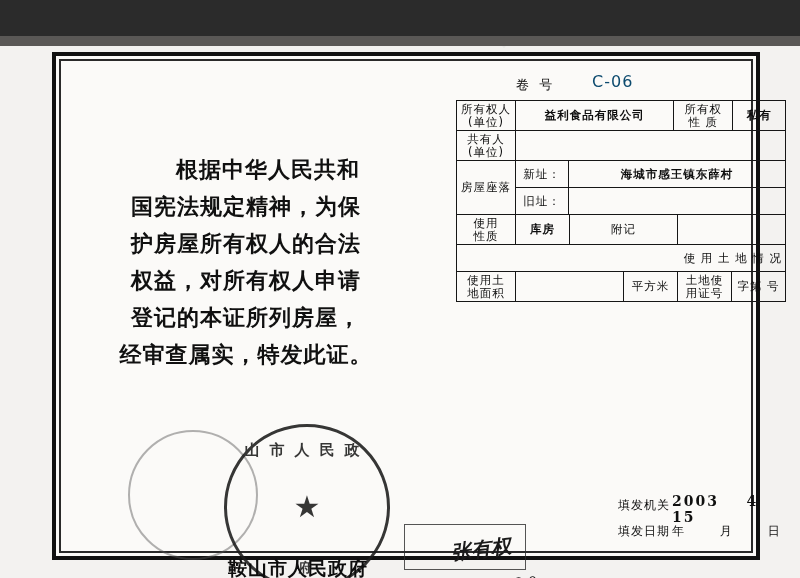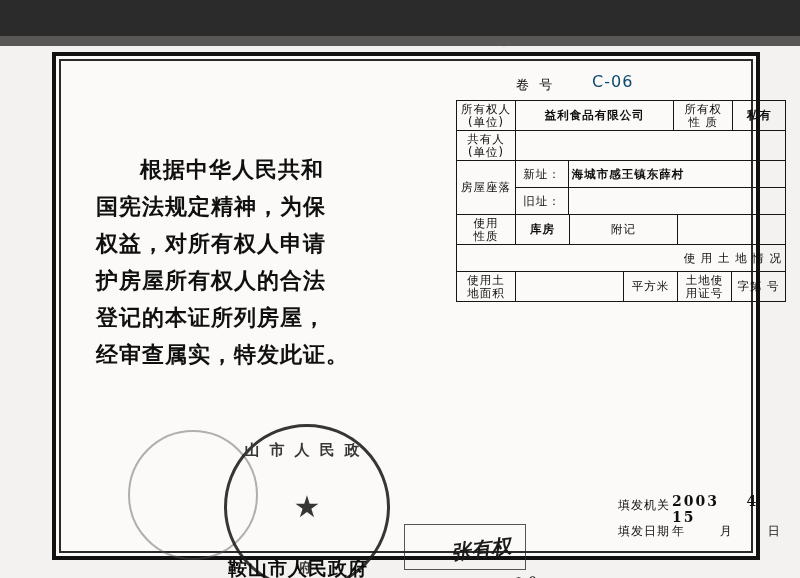--- a/index.html
+++ b/index.html
@@ -66,20 +66,21 @@
     position: absolute;
     left: 40px;
     top: 95px;
     width: 300px;
     font-family: "DejaVu Sans", sans-serif;
     font-size: 22px;
     line-height: 37px;
     color: #101010;
     letter-spacing: 1px;
     font-weight: 600;
+    text-align: center;
   }
   #left-text .ln { white-space: nowrap; }
   #left-text .indent { padding-left: 44px; }
 
   
   #seal-main {
     position: absolute;
     left: 168px;
     top: 368px;
     width: 160px;
@@ -183,21 +184,21 @@
     letter-spacing: 1px;
   }
   td.lbl { text-align: center; line-height: 12px; width: 52px; }
   td.val { text-align: center; }
   td.val-hand {
     font-family: "DejaVu Serif", serif;
     font-size: 13px;
     font-weight: 700;
   }
   td.addr-val {
-    text-align: left;
+    text-align: center;
     font-family: Liberation Mono, monospace;
     font-size: 12.5px;
     font-weight: 700;
   }
   td.tall { height: 38px; }
   td.center-title { text-align: right; font-size: 13px; letter-spacing: 4px; height: 26px; margin-top: 26px; }
   .small2 { display:block; font-size: 11.5px; line-height: 12.5px; }
 
   
   #issue-block {
@@ -270,22 +271,22 @@
   <div id="scan-noise"></div>
   <div id="top-strip"></div>
   <div id="top-strip-2"></div>
 
   <div id="cert-frame">
     <div id="cert-inner">
 
       <div id="left-text">
         <div class="ln indent">根据中华人民共和</div>
         <div class="ln">国宪法规定精神，为保</div>
+        <div class="ln">护房屋所有权人的合法</div>
         <div class="ln">权益，对所有权人申请</div>
-        <div class="ln">护房屋所有权人的合法</div>
         <div class="ln">登记的本证所列房屋，</div>
         <div class="ln">经审查属实，特发此证。</div>
       </div>
 
       <div id="seal-ghost"></div>
       <div id="seal-main">
         <div id="seal-arc-top">山市人民政</div>
         <div class="star">★</div>
         <div id="seal-arc-bottom">府</div>
       </div>

